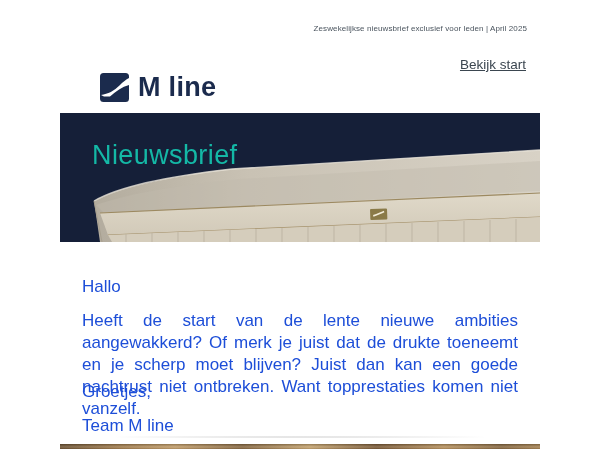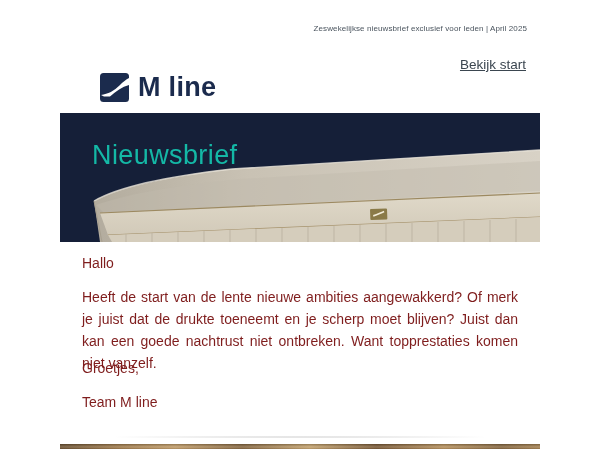--- a/index.html
+++ b/index.html
@@ -34,21 +34,21 @@
     position:absolute;left:60px;top:113px;width:480px;height:129px;
     background:var(--navy,#151f38);overflow:hidden;
   }
   .hero-art{position:absolute;inset:0;display:block;}
   .hero-title{
     position:absolute;left:32px;top:27px;
     font-size:27px;font-weight:500;color:#14b8a6;letter-spacing:.4px;
   }
 
   
-  .copy{position:absolute;left:82px;width:436px;font-size:14px;line-height:22px;color:#7f1d1d;}
+  .copy{position:absolute;left:82px;width:436px;font-size:17px;line-height:22px;color:#1d4ed8;margin-top:24px;}
   .greeting{top:252px;}
   .paragraph{top:286px;text-align:justify;}
   .closing{top:357px;}
   .signature{top:391px;}
 
   
   .divider-shadow{
     position:absolute;left:90px;top:436px;width:420px;height:2px;
     background:radial-gradient(ellipse at center, rgba(60,60,60,.25), rgba(60,60,60,0) 72%);
   }

